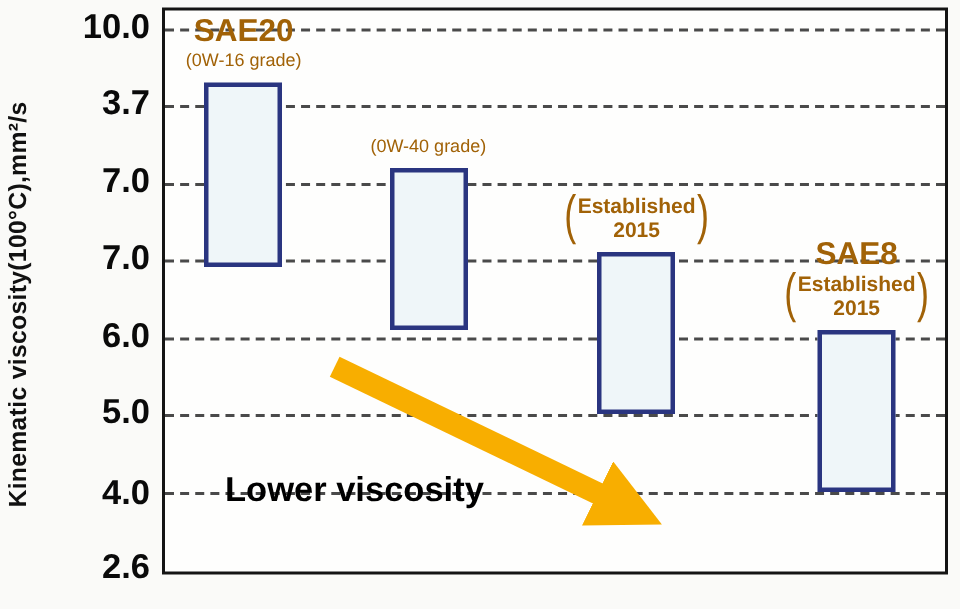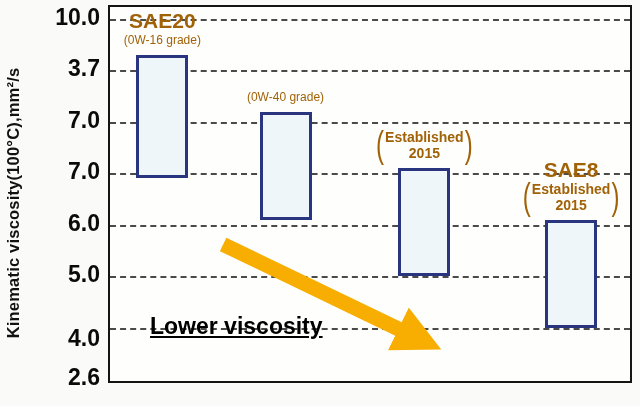--- a/index.html
+++ b/index.html
@@ -80,21 +80,21 @@
     <span class="ylabel">Kinematic viscosity(100°C),mm²/s</span>
   </div>
 
   <div class="ticks">
       <div class="tick" style="top: 4px;">10.0</div>
       <div class="tick" style="top: 55.4286px;">3.7</div>
       <div class="tick" style="top: 106.857px;">7.0</div>
       <div class="tick" style="top: 158px;">7.0</div>
       <div class="tick" style="top: 209.714px; text-align: center;">6.0</div>
       <div class="tick" style="top: 261.143px;">5.0</div>
-      <div class="tick" style="top: 325px; margin-left: 18px;">4.0</div>
+      <div class="tick" style="top: 315px; margin-left: 18px;">4.0</div>
       <div class="tick" style="top: 364px;">2.6</div>
     </div>
 
   <div class="plot">
       <div class="gridline" style="top: 320.571px; border-top-color: rgb(74, 74, 74);"></div>
       <div class="gridline" style="top: 269.143px; border-top-color: rgb(74, 74, 74);"></div>
       <div class="gridline" style="top: 217.714px; border-top-color: rgb(74, 74, 74);"></div>
       <div class="gridline" style="top: 166.286px; border-top-color: rgb(74, 74, 74);"></div>
       <div class="gridline" style="top: 114.857px; border-top-color: rgb(74, 74, 74);"></div>
       <div class="gridline" style="top: 63.4286px; border-top-color: rgb(74, 74, 74);"></div>
@@ -102,21 +102,21 @@
 
     <svg class="arrow-svg" viewBox="0 0 524 378" preserveAspectRatio="none">
       <defs>
         <marker id="ah" markerWidth="3.2" markerHeight="3.2" refX="0.4" refY="1.6" orient="auto">
           <path d="M0,0 L3.2,1.6 L0,3.2 z" fill="#F8AE00"></path>
         </marker>
       </defs>
       <line x1="114" y1="240" x2="296" y2="328" stroke-width="15" stroke-linecap="butt" marker-end="url(#ah)" stroke="#F8AE00"></line>
     </svg>
 
-    <div class="anno-text" style="left: 40px; top: 306px; z-index: 5; text-decoration: underline;">Lower viscosity</div>
+    <div class="anno-text" style="left: 40px; top: 306px; z-index: 5;">Lower viscosity</div>
   <div class="range-bar" style="left: 26.4px; top: 48px; width: 52px; height: 123.429px; border-color: rgb(42, 53, 128); background: rgb(239, 246, 249);"></div>
       <div class="cat-label" style="left: 52.4px; bottom: 333px;">
         <div class="cat-main">SAE20</div>
         <div class="cat-sub">(0W-16 grade)</div>
       </div>
       <div class="range-bar" style="left: 149.54px; top: 104.571px; width: 52px; height: 108px; border-color: rgb(42, 53, 128); background: rgb(239, 246, 249);"></div>
       <div class="cat-label" style="left: 175.54px; bottom: 276.429px;">
         <div class="cat-sub">(0W-40 grade)</div>
       </div>
       <div class="range-bar" style="left: 288.4px; top: 161.143px; width: 52px; height: 108px; border-color: rgb(42, 53, 128); background: rgb(239, 246, 249);"></div>

